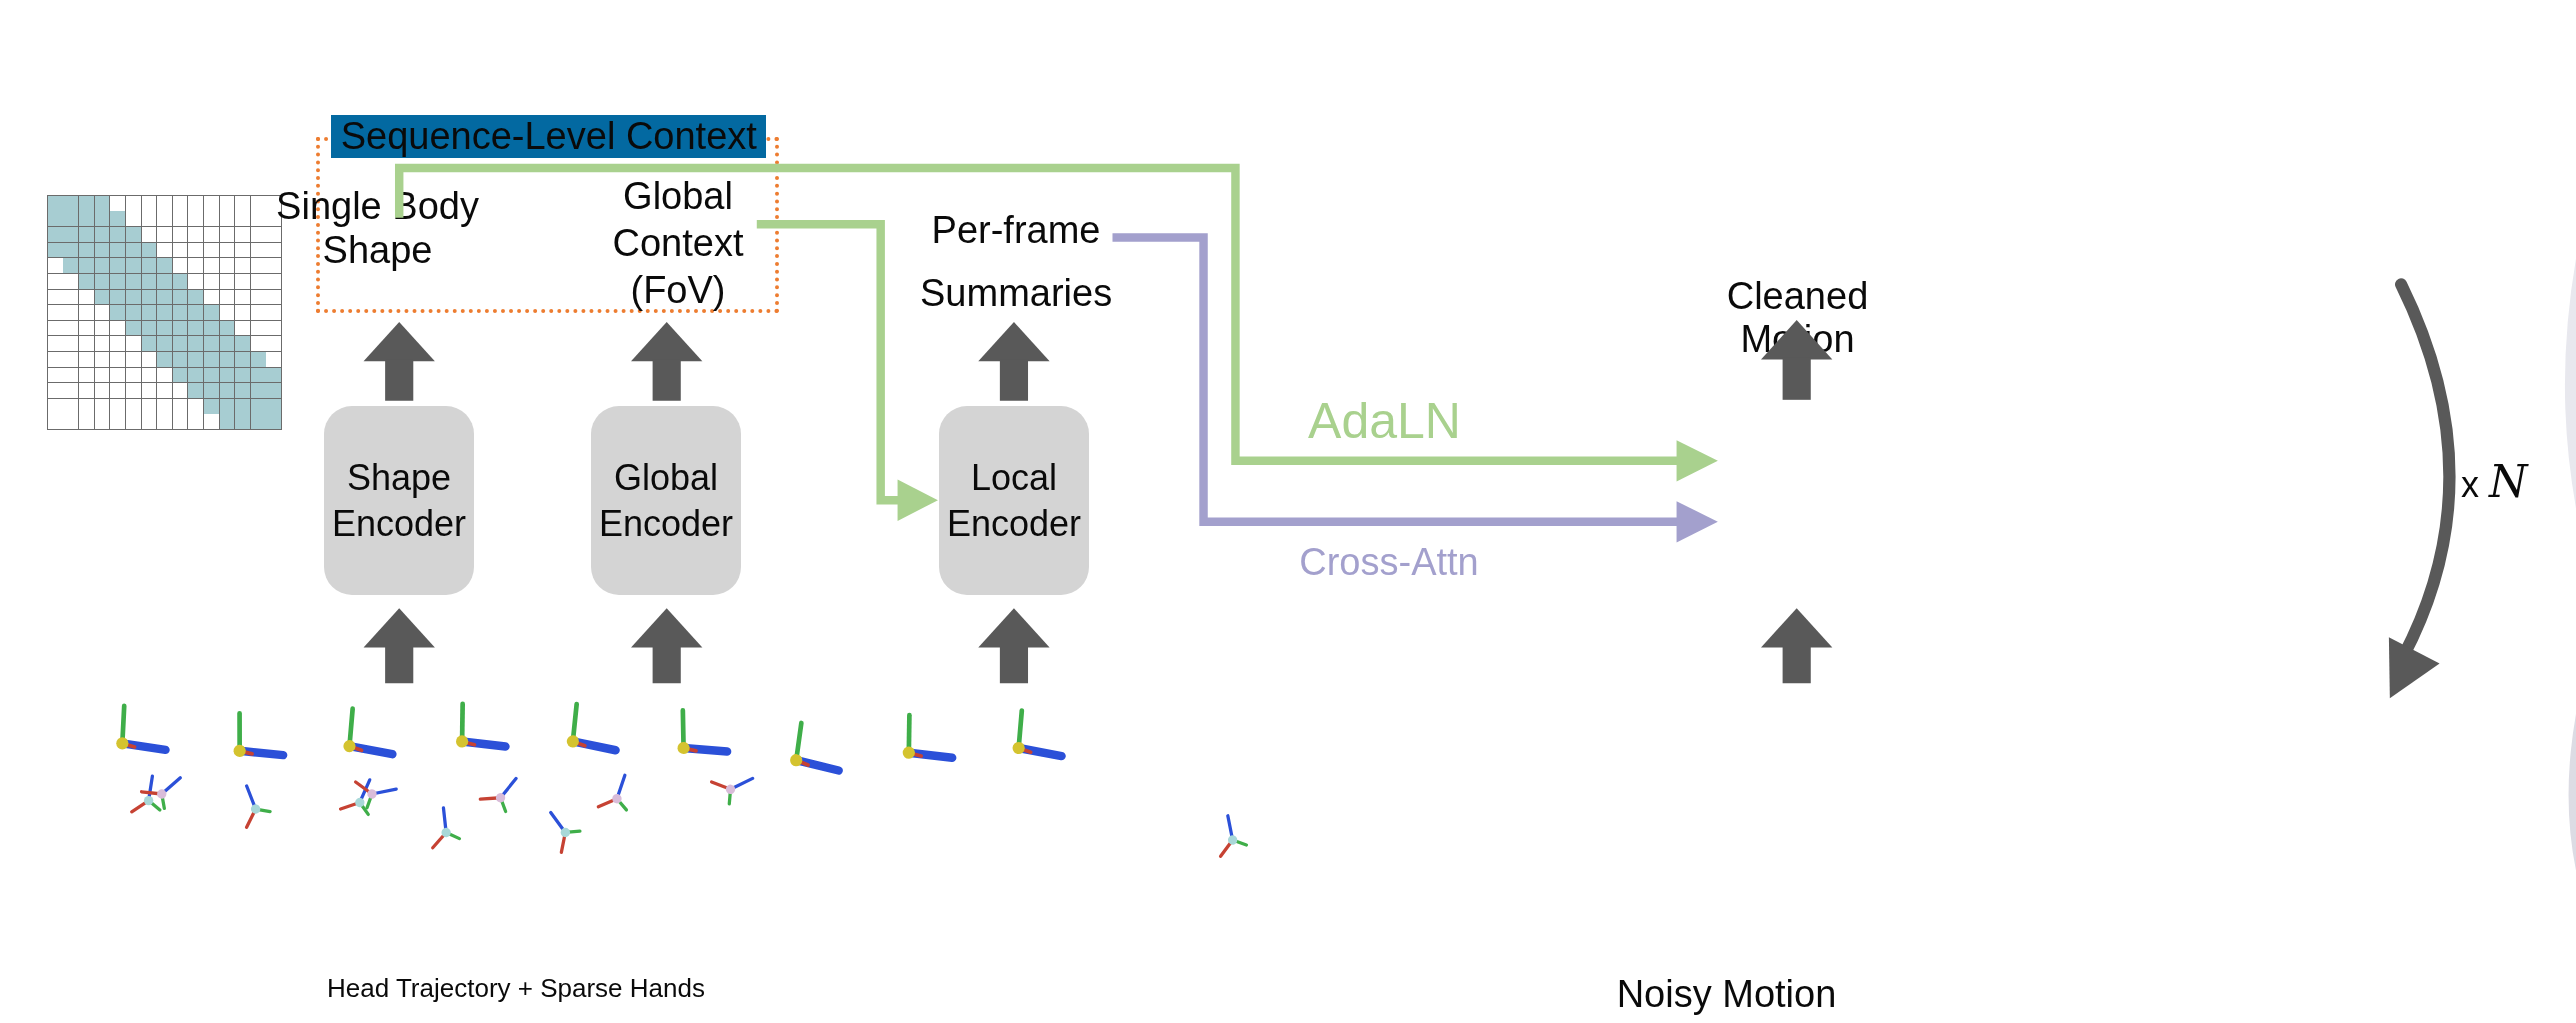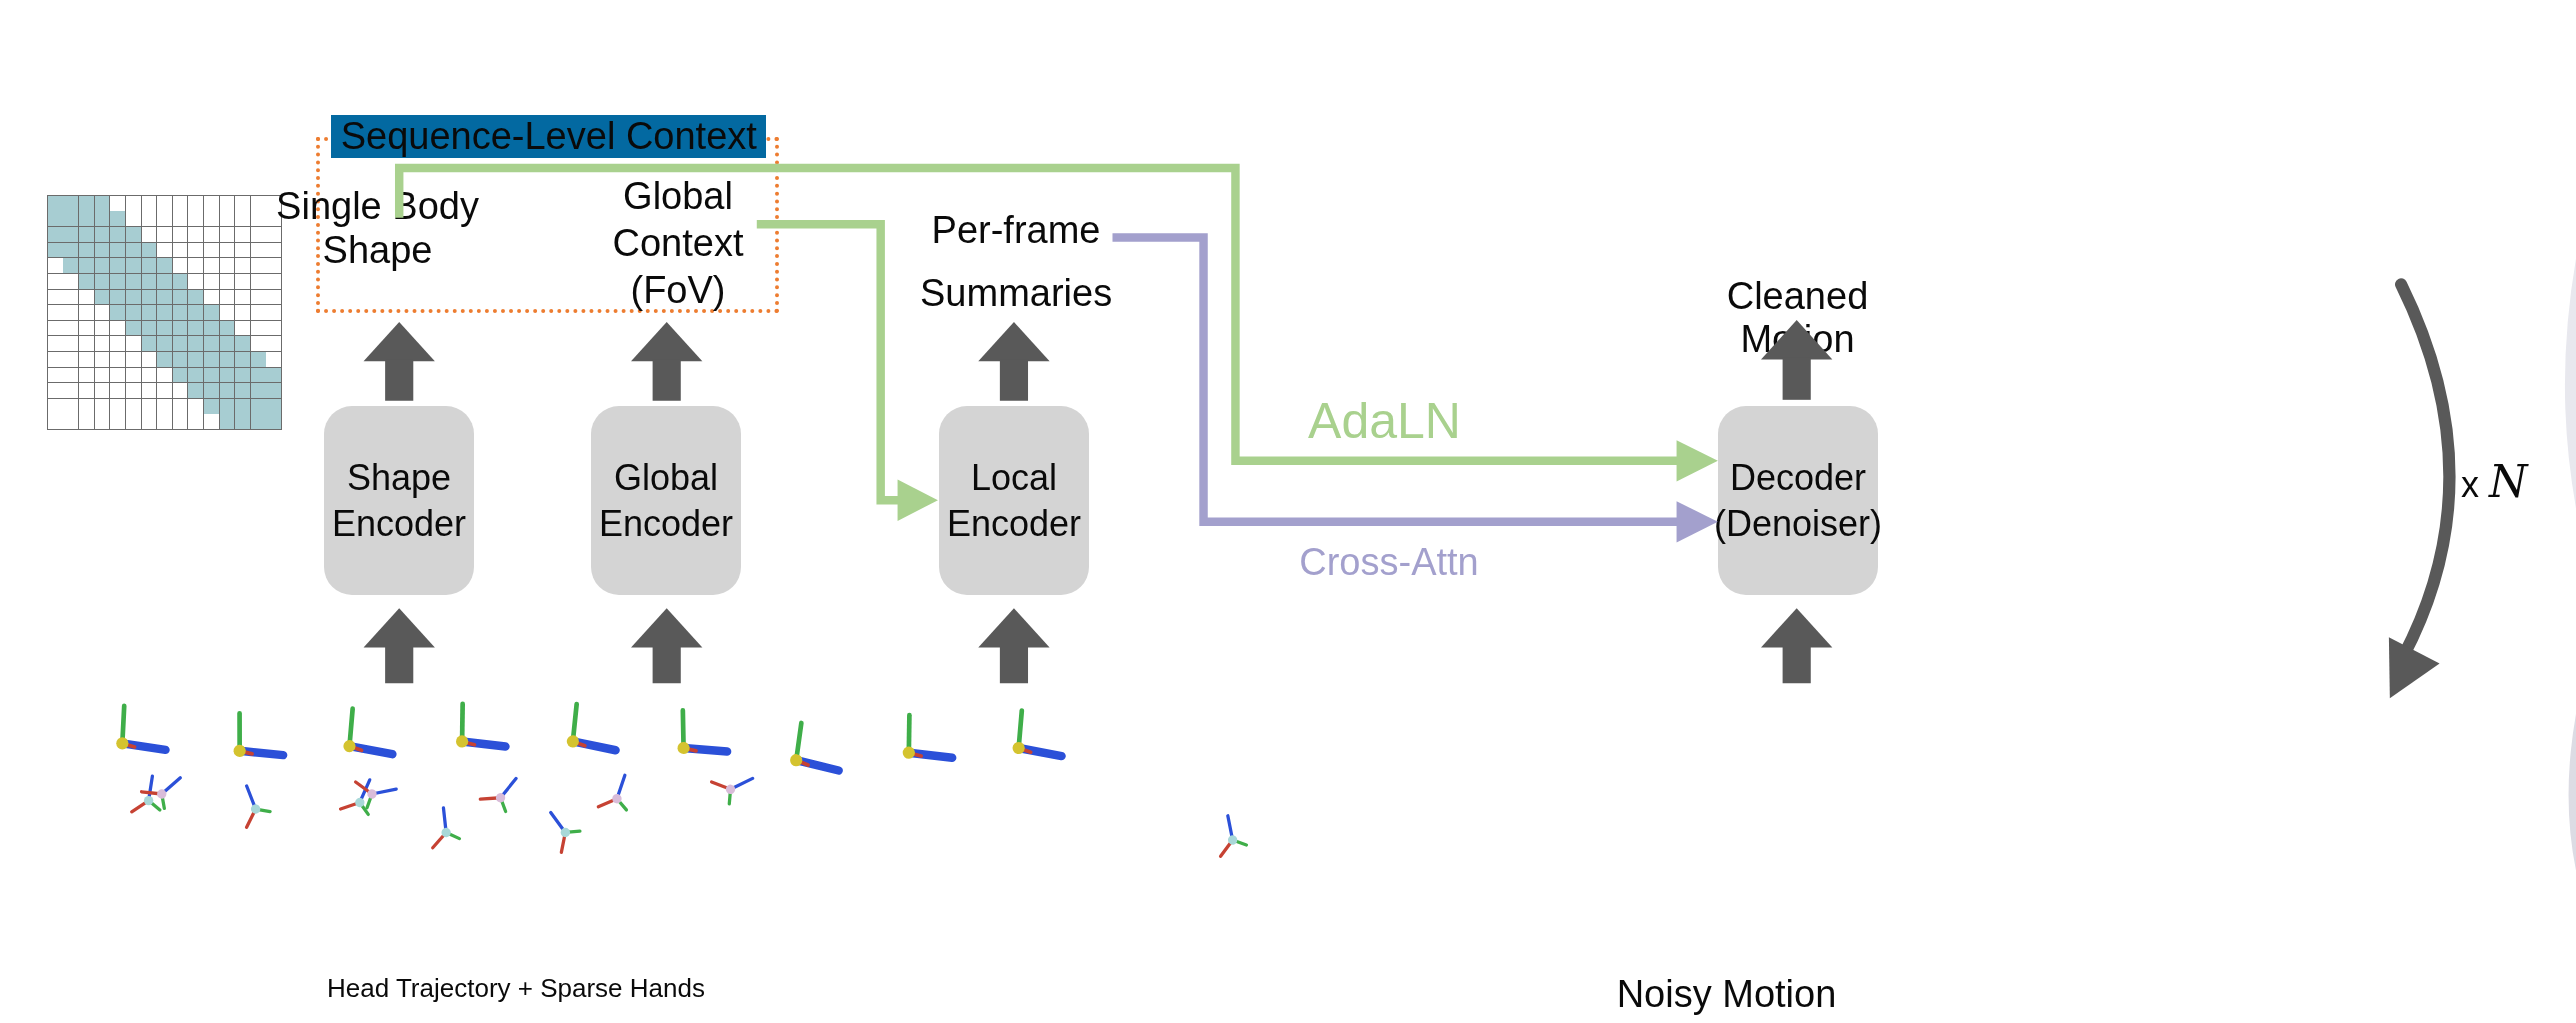--- a/index.html
+++ b/index.html
@@ -287,22 +287,20 @@
 (FoV)</div>
   <div class="label" id="per-frame">Per-frame
 Summaries</div>
 
   <div class="box" id="box-shape">Shape
 Encoder</div>
   <div class="box" id="box-global">Global
 Encoder</div>
   <div class="box" id="box-local">Local
 Encoder</div>
-  <div class="box" id="box-decoder">Decoder
-(Denoiser)</div>
 
   <div class="label" id="adaln">AdaLN</div>
   <div class="label" id="crossattn">Cross-Attn</div>
 
   <div class="label" id="cleaned-label">Cleaned Motion</div>
   <div class="label" id="noisy-label">Noisy Motion</div>
   <div class="label" id="input-label">Head Trajectory + Sparse Hands</div>
   <div class="label" id="repeat-label"><span>x </span><span class="var">N</span></div>
 
   <svg id="overlay" width="2576" height="1023" viewBox="0 0 2744 1090">

